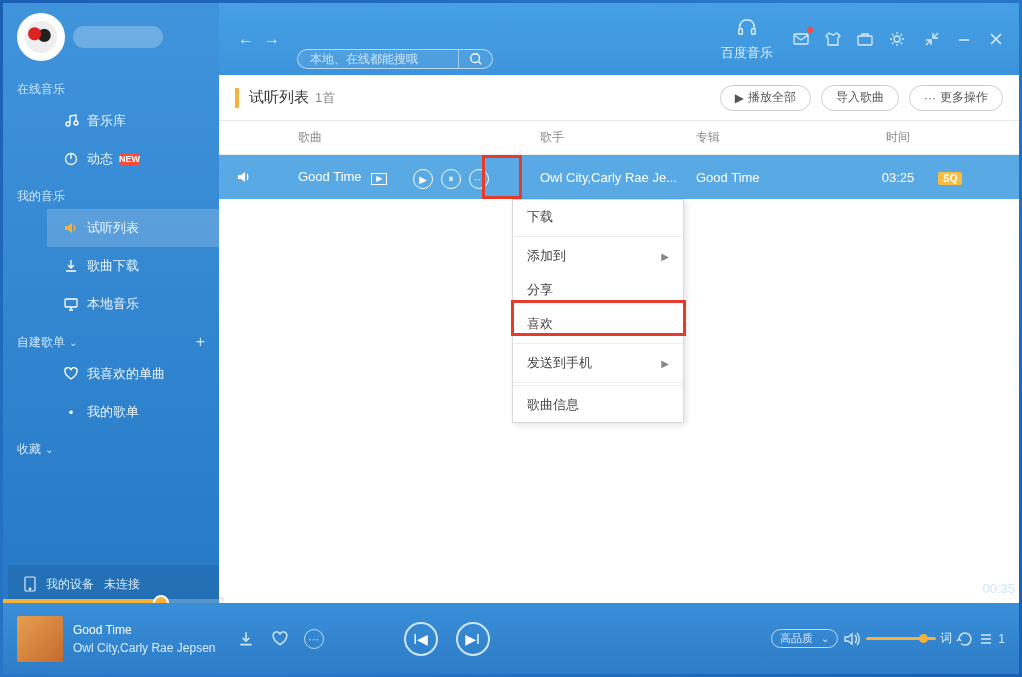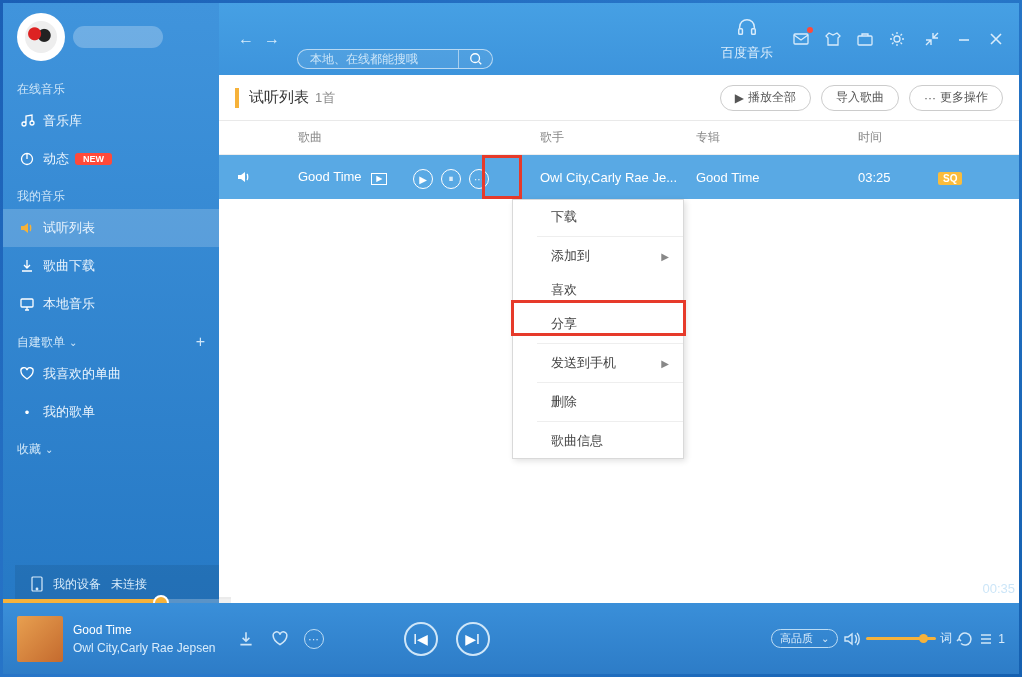--- a/index.html
+++ b/index.html
@@ -8,30 +8,30 @@
 .window { width: 1016px; height: 671px; background: #fff; position: relative; overflow: hidden; }
 
 
 .sidebar { position: absolute; left: 0; top: 0; width: 216px; height: 600px; background: linear-gradient(180deg, #4094dc 0%, #2679c5 100%); color: #fff; }
 .avatar-wrap { display: flex; align-items: center; padding: 10px 14px; }
 .avatar { width: 48px; height: 48px; border-radius: 50%; background: #fff; border: 2px solid rgba(255,255,255,.7); position: relative; overflow: hidden; }
 .avatar::after { content: ""; position: absolute; inset: 6px; background: radial-gradient(circle at 30% 40%, #d22 0 6px, transparent 7px), radial-gradient(circle at 60% 45%, #222 0 6px, transparent 7px), #eee; border-radius: 50%; }
 .username-pill { margin-left: 8px; width: 90px; height: 22px; border-radius: 11px; background: rgba(255,255,255,.25); }
 
 .sb-section { font-size: 12px; color: #cfe6f8; padding: 10px 14px 4px; }
-.sb-item { display: flex; align-items: center; height: 38px; padding: 0 18px 0 40px; font-size: 13px; color: #eaf4fd; cursor: pointer; position: relative; }
+.sb-item { display: flex; align-items: center; height: 38px; padding: 0 18px 0 40px; font-size: 13px; color: #eaf4fd; cursor: pointer; position: relative; margin-left: 44px; }
 .sb-item .ico { position: absolute; left: 16px; width: 16px; height: 16px; }
 .sb-item.active { background: rgba(255,255,255,.18); }
-.new-badge { margin-left: 6px; background: #ff4a3a; color: #fff; font-size: 9px; padding: 1px 8px; border-radius: 3px; font-weight: bold; }
+.new-badge { margin-left: 6px; background: #ff4a3a; color: #fff; font-size: 9px; padding: 1px 0; border-radius: 3px; font-weight: bold; }
 
 .sb-playlist-head { display: flex; align-items: center; justify-content: space-between; padding: 10px 14px 4px; font-size: 12px; color: #cfe6f8; }
 .chev { font-size: 10px; margin-left: 4px; }
 .plus { font-size: 16px; color: #cfe6f8; cursor: pointer; }
 
-.device-bar { position: absolute; left: 12px; bottom: 0; width: 216px; height: 38px; background: rgba(0,0,0,.08); display: flex; align-items: center; padding: 0 16px; font-size: 12px; color: #d9ecfb; gap: 10px; }
+.device-bar { position: absolute; left: 5px; bottom: 0; width: 216px; height: 38px; background: rgba(0,0,0,.08); display: flex; align-items: center; padding: 0 16px; font-size: 12px; color: #d9ecfb; gap: 10px; }
 
 
 .header { position: absolute; left: 216px; top: 0; right: 0; height: 72px; background: linear-gradient(180deg, #46a0e4 0%, #3d94dc 100%); display: flex; align-items: center; padding: 0 14px; }
 .nav-arrow { width: 26px; height: 26px; display: flex; align-items: center; justify-content: center; color: #d7ecfb; cursor: pointer; font-size: 16px; }
 .search-wrap { margin-left: 12px; display: flex; align-items: center; height: 20px; border: 1px solid rgba(255,255,255,.6); border-radius: 16px; overflow: hidden; background: rgba(255,255,255,.08); margin-top: 39px; }
 .search-input { width: 160px; height: 100%; border: none; background: transparent; padding: 0 12px; font-size: 12px; color: #fff; outline: none; }
 .search-input::placeholder { color: #cde6f8; }
 .search-btn { width: 34px; height: 100%; border: none; border-left: 1px solid rgba(255,255,255,.5); background: transparent; color: #fff; cursor: pointer; display:flex; align-items:center; justify-content:center; }
 .brand { margin-left: auto; display: flex; align-items: center; color: #d9ecfb; font-size: 13px; gap: 6px; flex-direction: column; }
 .header-tools { display: flex; align-items: center; margin-left: 18px; gap: 12px; }
@@ -47,34 +47,34 @@
 .list-title { font-size: 15px; color: #333; }
 .list-count { font-size: 13px; color: #888; margin-left: 6px; }
 .list-actions { margin-left: auto; display: flex; gap: 10px; }
 .pill-btn { height: 26px; padding: 0 14px; border: 1px solid #ccc; background: #fff; border-radius: 13px; font-size: 12px; color: #555; cursor: pointer; display: flex; align-items: center; gap: 4px; }
 
 .thead { display: flex; height: 34px; border-bottom: 1px solid #eee; font-size: 12px; color: #888; align-items: center; }
 .col-idx { width: 50px; }
 .col-song { flex: 0 0 250px; padding-left: 8px; margin-left: 21px; }
 .col-artist { flex: 0 0 156px; }
 .col-album { flex: 0 0 162px; }
-.col-time { flex: 0 0 80px; }
+.col-time { flex: 0 0 80px; text-align: center; }
 .col-tag { flex: 1; }
 
 .trow { display: flex; height: 44px; align-items: center; font-size: 13px; background: #59a9e4; color: #fff; position: relative; }
 .trow .col-idx { display:flex; align-items:center; justify-content:center; }
 .row-icons { display: inline-flex; gap: 8px; position: absolute; left: 194px; }
 .row-icon { width: 20px; height: 20px; border: 1.5px solid #fff; border-radius: 50%; display: flex; align-items: center; justify-content: center; color: #fff; cursor: pointer; font-size: 10px; }
 .mv-badge { display: inline-flex; width: 16px; height: 12px; border: 1px solid #fff; margin-left: 6px; font-size: 8px; align-items: center; justify-content: center; }
 .sq-badge { background: #fabc3c; color: #fff; font-size: 10px; font-weight: bold; padding: 1px 5px; border-radius: 2px; }
 
 .highlight-more { position: absolute; left: 263px; top: 0; width: 40px; height: 44px; border: 3px solid #e63a2a; pointer-events: none; }
 
 
-.context-menu { position: absolute; left: 293px; top: 44px; width: 172px; background: #fff; border: 1px solid #d9d9d9; box-shadow: 2px 2px 6px rgba(0,0,0,.12); z-index: 50; padding-left: 24px; }
+.context-menu { position: absolute; left: 293px; top: 44px; width: 172px; background: #fff; border: 1px solid #d9d9d9; box-shadow: 2px 2px 6px rgba(0,0,0,.12); z-index: 50; }
 .cm-item { height: 34px; display: flex; align-items: center; justify-content: space-between; padding: 0 14px; font-size: 13px; color: #444; cursor: pointer; }
 .cm-sep { height: 1px; background: #eee; margin: 2px 0; }
 .cm-arrow { font-size: 10px; color: #888; }
 .highlight-share { position: absolute; left: 292px; top: 145px; width: 175px; height: 36px; border: 3px solid #e63a2a; pointer-events: none; z-index: 51; }
 
 
 .progress { position: absolute; left: 0; bottom: 71px; width: 100%; height: 4px; background: rgba(255,255,255,.25); }
 .progress-fill { height: 100%; width: 160px; background: #f6b23a; position: relative; }
 .progress-fill::after { content: ""; position: absolute; right: -6px; top: -4px; width: 12px; height: 12px; border-radius: 50%; background: #f6b23a; border: 2px solid #fff; }
 .timecode { position: absolute; right: 4px; bottom: 78px; font-size: 13px; color: #cde6f8; }
@@ -311,34 +311,31 @@
         <div class="context-menu">
           <div class="cm-item">
               <span>下载</span>
             </div>
           <div class="cm-sep"></div>
           <div class="cm-item">
               <span>添加到</span>
               <span class="cm-arrow">▶</span>
             </div>
           <div class="cm-item">
+              <span>分享</span>
+            </div>
+          <div class="cm-item">
               <span>喜欢</span>
-            </div>
-          <div class="cm-item">
-              <span>分享</span>
             </div>
           <div class="cm-sep"></div>
           <div class="cm-item">
               <span>发送到手机</span>
               <span class="cm-arrow">▶</span>
             </div>
           <div class="cm-sep"></div>
-          <div class="cm-item">
-              <span>删除</span>
-            </div>
           <div class="cm-sep"></div>
           <div class="cm-item">
               <span>歌曲信息</span>
             </div>
         </div>
         <div class="highlight-share"></div>
       </div>
     </div>
 
     <div class="timecode">00:35</div>

